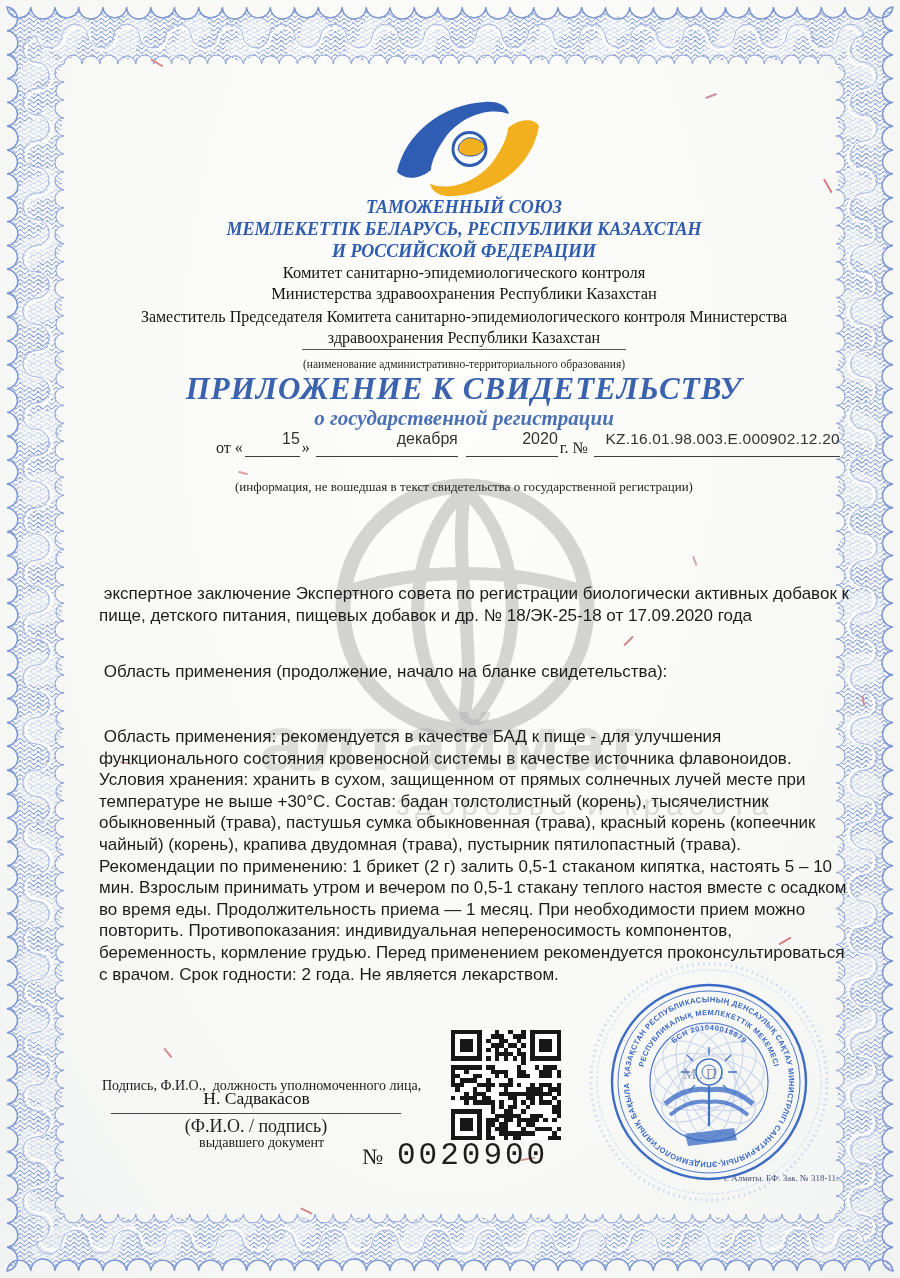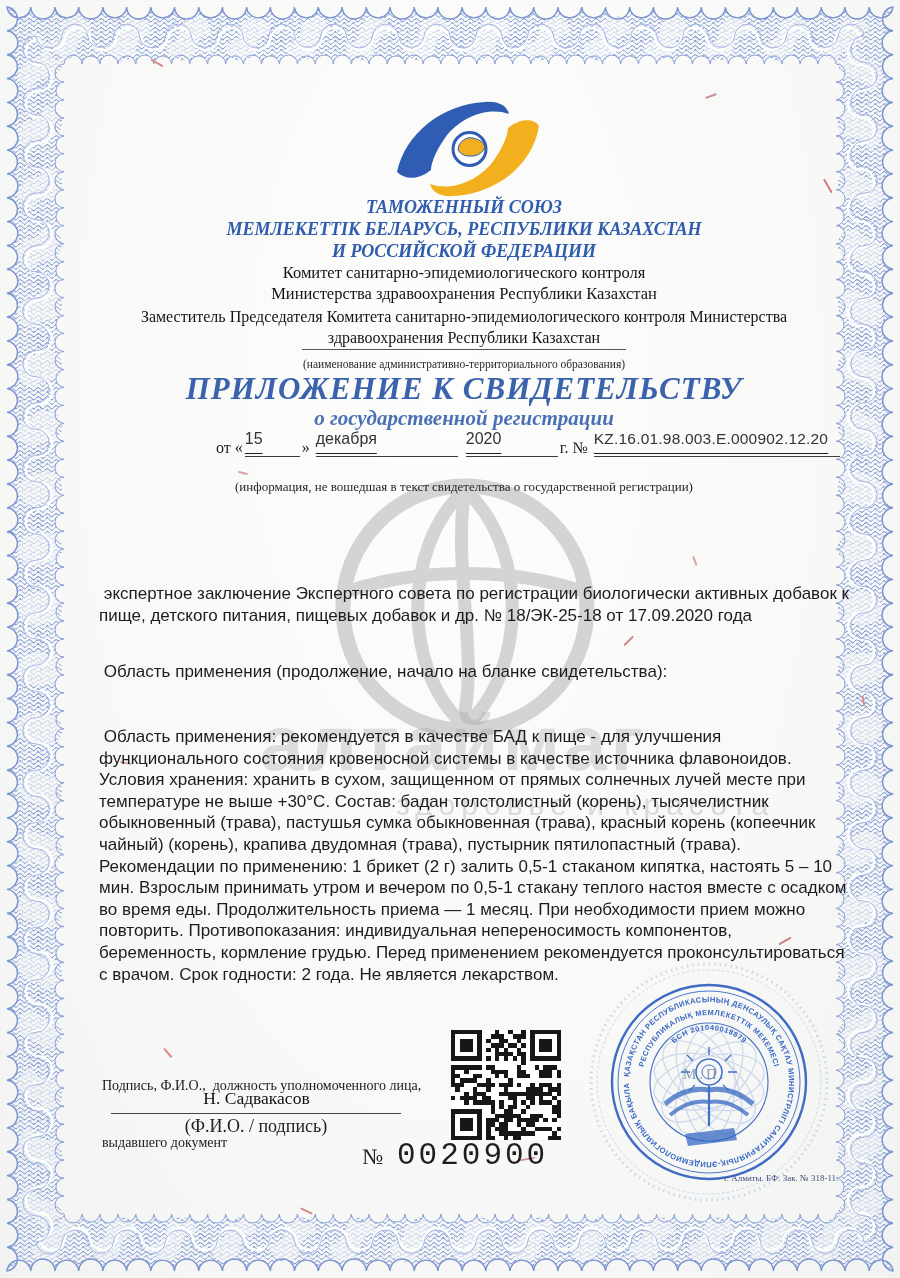--- a/index.html
+++ b/index.html
@@ -21,36 +21,36 @@
   .h-comm{top:262px;font-size:16.5px;line-height:21px;color:#141414;}
   .h-iss{top:306px;font-size:16px;line-height:21px;color:#141414;}
   .h-iss .ul{display:inline-block;border-bottom:1px solid #555;padding:0 26px 1px 26px;}
   .h-terr{top:358px;font-size:11.5px;color:#2a2a2a;}
   .h-title{top:372px;font-size:31px;line-height:34px;font-weight:bold;font-style:italic;color:#3b63ad;letter-spacing:1px;text-align:center;}
   .h-sub{top:406px;font-size:21px;line-height:24px;font-weight:bold;font-style:italic;color:#4a70b5;}
 
   .dl{position:absolute;left:200px;top:438px;display:flex;align-items:flex-end;
       font-size:16px;color:#222;}
   .dl .lbl{padding:0 2px;}
-  .fld{border-bottom:1.3px solid #3c3c3c;text-align:left;text-decoration:underline;}
+  .fld{border-bottom:1.3px solid #3c3c3c;text-align:right;}
   .fld>span{position:relative;top:-8px;font-family:"Liberation Sans",sans-serif;color:#333;}
   .fld-day{width:55px;}
   .fld-month{width:142px;margin-left:4px;}
   .fld-year{width:92px;margin-left:8px;}
   .fld-num{width:246px;margin-left:4px;}
   .fld-num>span{font-size:15.5px;letter-spacing:.2px;}
 
   .caption{position:absolute;left:75px;width:750px;top:479px;text-align:center;font-size:13px;color:#262626;}
 
   .para{position:absolute;left:85px;width:752px;font-family:"Liberation Sans",sans-serif;
         font-size:17px;line-height:21.6px;color:#1c1c1c;white-space:pre-wrap;}
   .para1{top:540px;}
   .para2{top:618px;}
 
-  .sig-cap{position:absolute;left:88px;top:1038px;font-size:14px;line-height:19px;color:#1a1a1a;white-space:pre;}
+  .sig-cap{position:absolute;left:88px;top:1038px;font-size:14px;line-height:19px;color:#1a1a1a;white-space:pre;text-align:center;}
   .sig-name{position:absolute;left:100px;top:1088px;width:285px;text-align:center;font-size:17.5px;color:#111;}
   .sig-line{position:absolute;left:97px;top:1113px;width:290px;border-top:1.2px solid #444;}
   .sig-under{position:absolute;left:97px;top:1116px;width:290px;text-align:center;font-size:18px;color:#222;}
 
   .qr{position:absolute;left:437px;top:1030px;}
 
   .docnum{position:absolute;left:348px;top:1138px;display:flex;align-items:baseline;}
   .docnum .sign{font-size:22px;color:#222;margin-right:14px;}
   .docnum .digits{font-family:"Liberation Mono",monospace;font-size:31px;letter-spacing:3px;color:#1e1e1e;}
 

